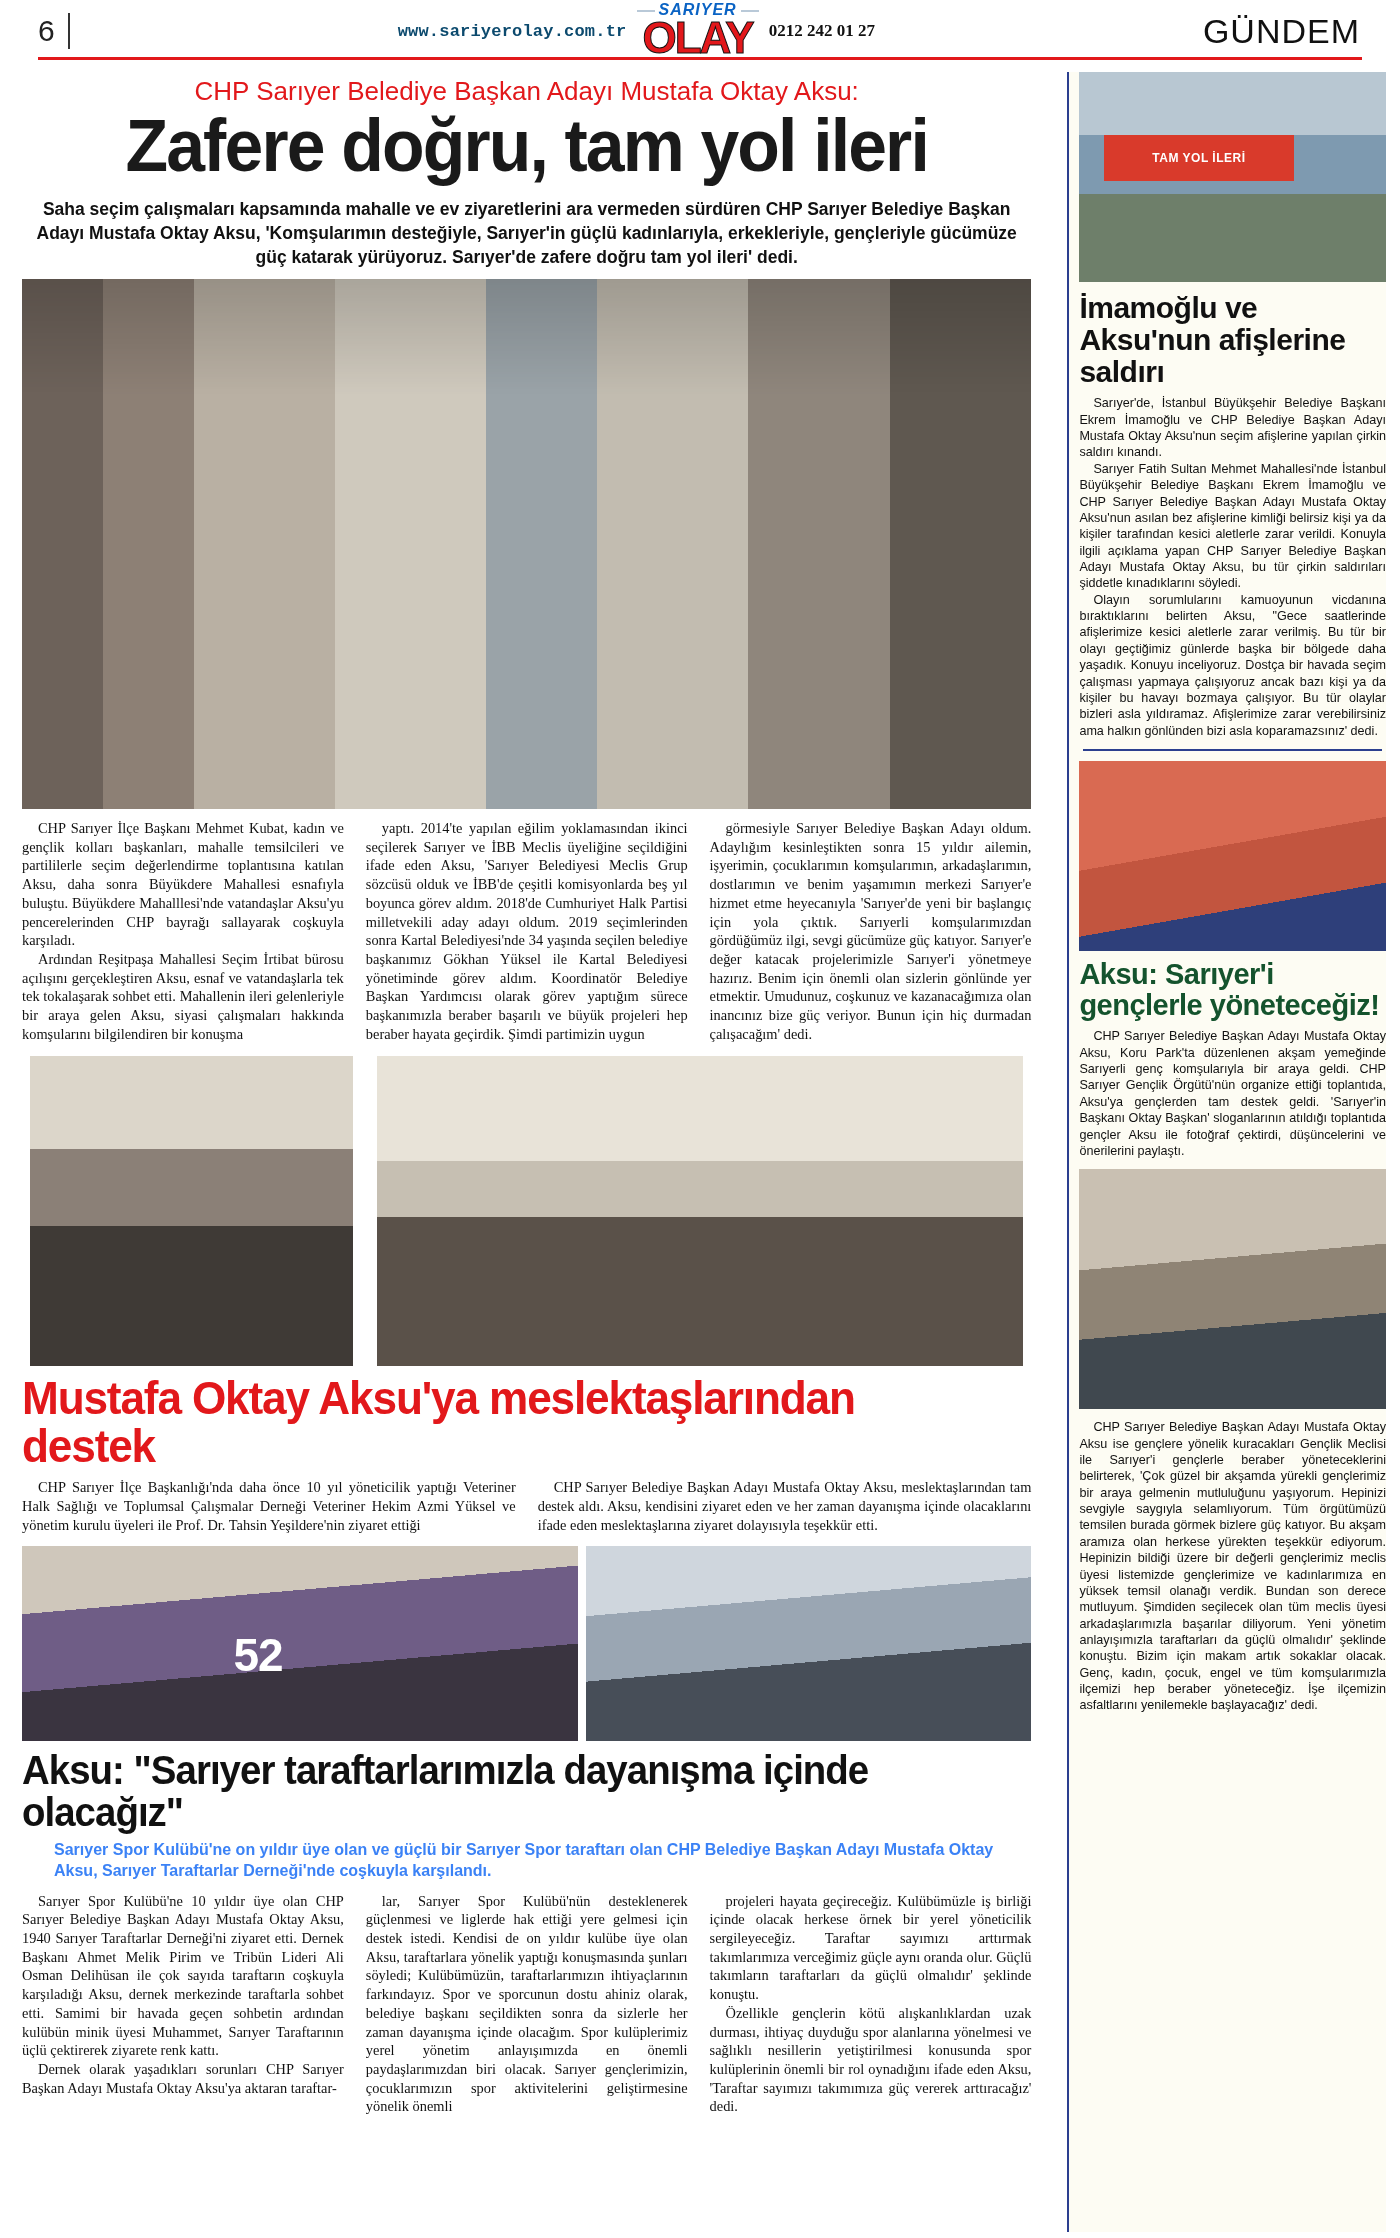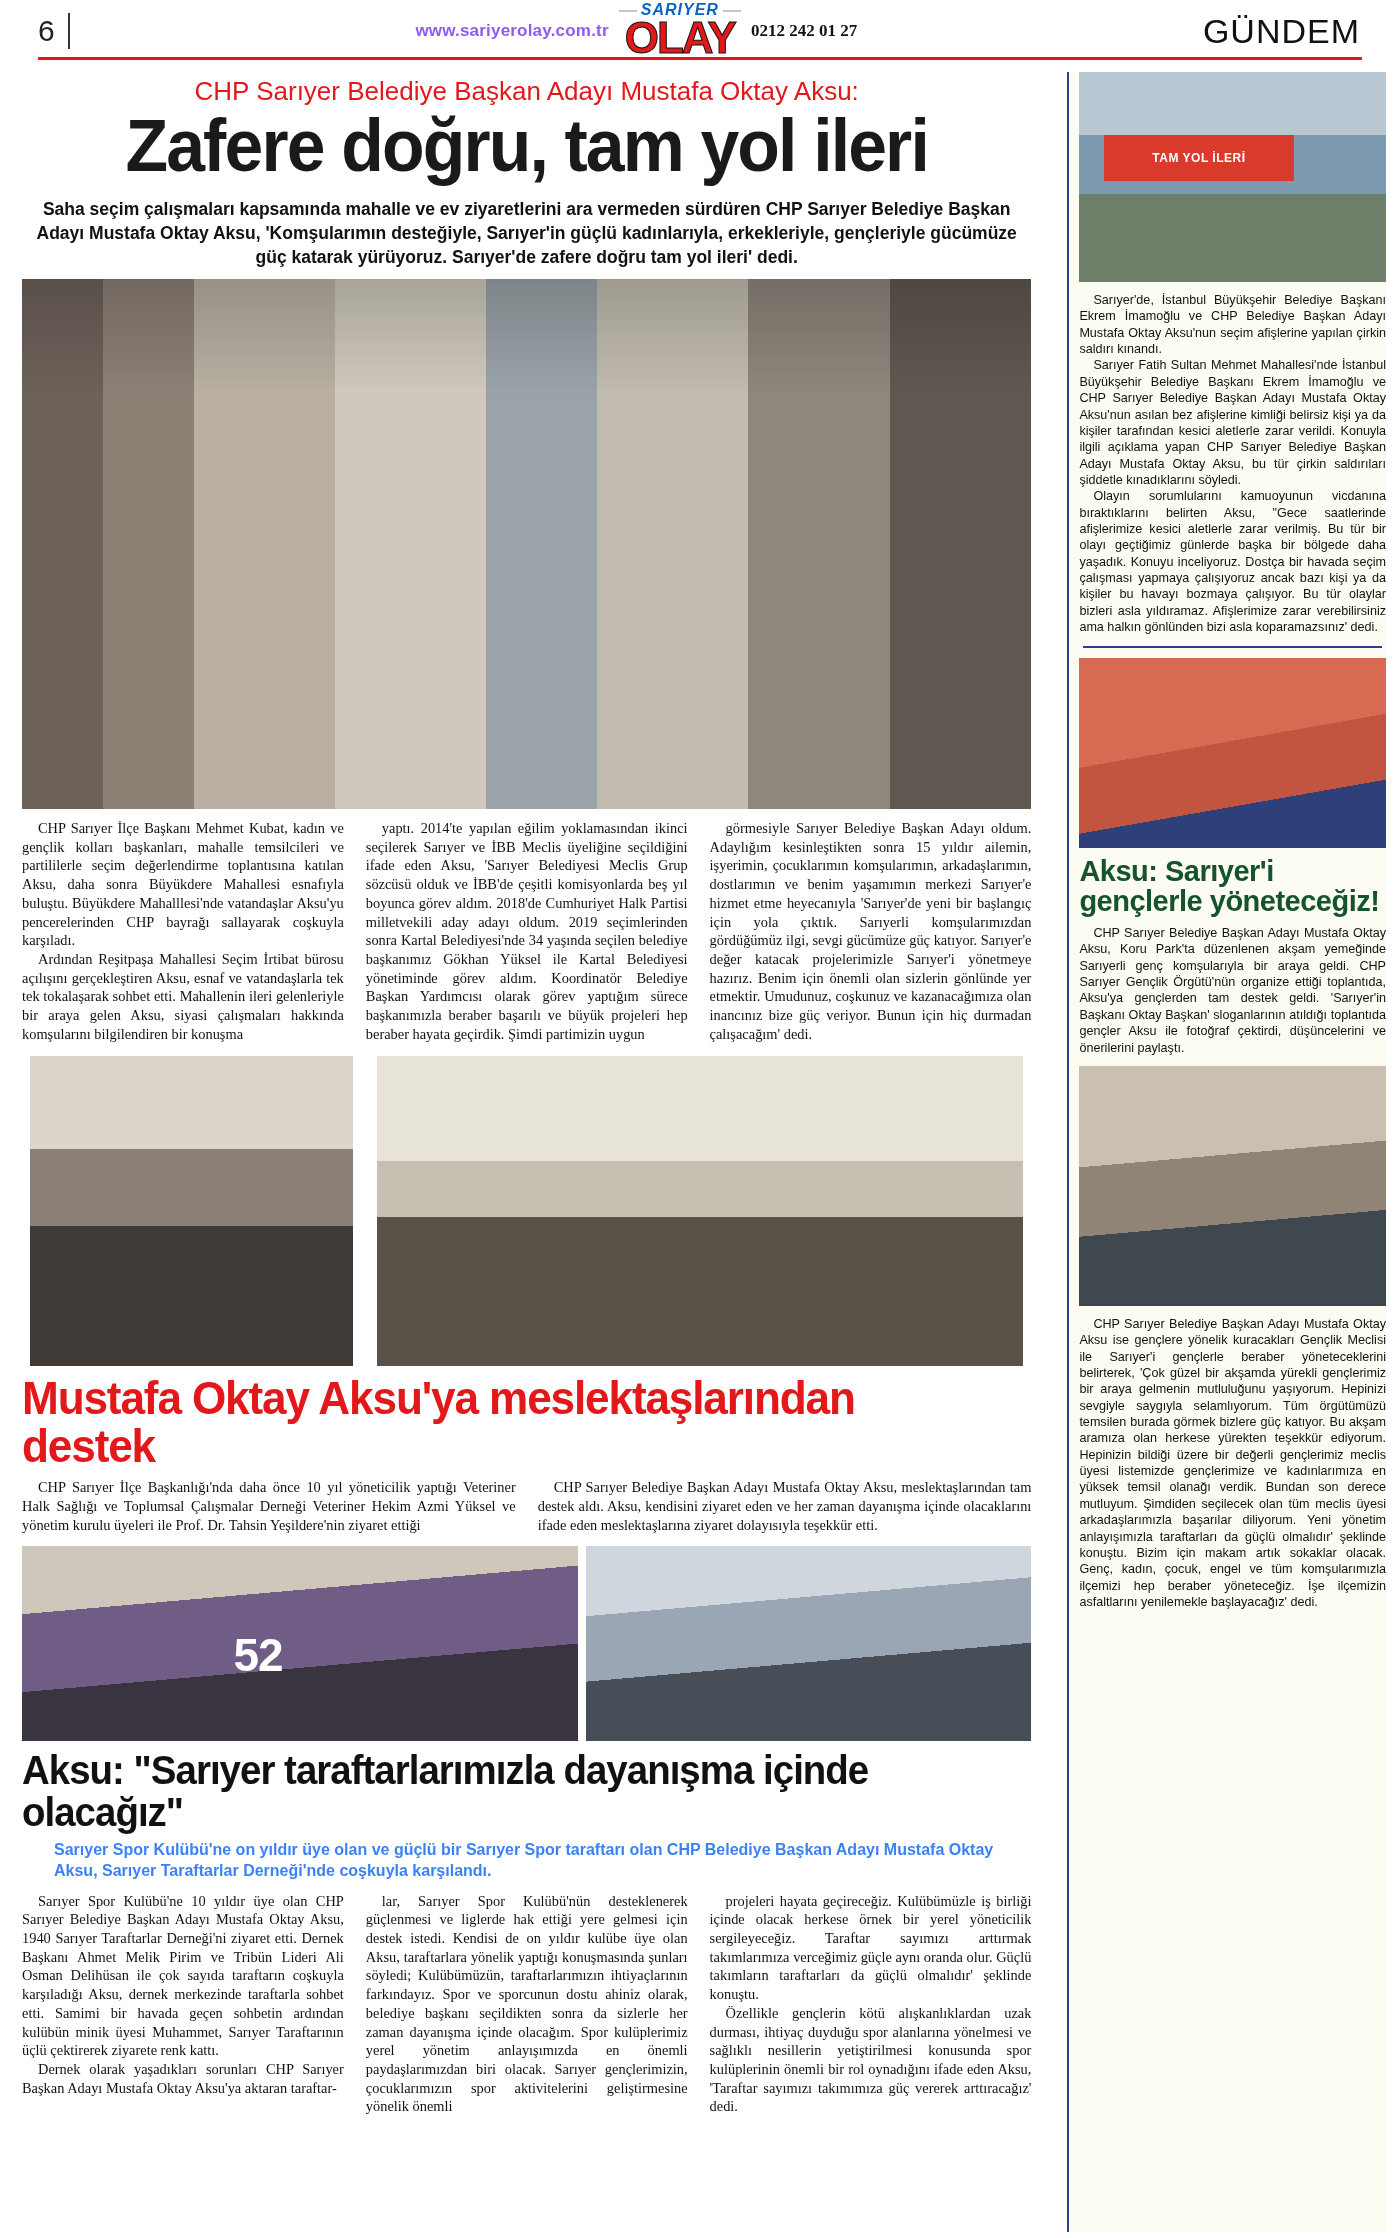--- a/index.html
+++ b/index.html
@@ -11,22 +11,22 @@
     position: relative;
   }
   .page { width: 1400px; height: 2238px; position: relative; padding: 0 14px; }
 
   
   .masthead { height: 62px; position: relative; display: flex; align-items: center; }
   .folio { font-family: "Liberation Sans", sans-serif; font-size: 30px; color: #222;
            padding-left: 24px; padding-right: 14px; letter-spacing: -1px; }
   .folio-rule { width: 2px; height: 36px; background: #333; }
   .mast-center { flex: 1; display: flex; align-items: center; justify-content: center; gap: 10px; }
-  .site-url { font-family: Liberation Sans, sans-serif; font-weight: bold; font-size: 17px;
-              color: #8b5cf6; letter-spacing: .2px; }
+  .site-url { font-family: Liberation Mono, monospace; font-weight: bold; font-size: 17px;
+              color: #0c4a6e; letter-spacing: .2px; }
   .logo-block { position: relative; text-align: center; line-height: 1; padding: 0 6px; }
   .logo-top { font-family: "Liberation Sans", sans-serif; font-weight: bold; font-size: 16px;
               color: #0a63c4; letter-spacing: 1px; display: inline-block; position: relative; font-style: italic; }
   .logo-top:before, .logo-top:after {
      content:""; position:absolute; top: 50%; width: 18px; height: 2px; background:#b9c9d8; }
   .logo-top:before { left: -22px; } .logo-top:after { right: -22px; }
   .logo-main { font-family: "Liberation Sans", sans-serif; font-weight: bold; font-size: 44px;
                color: #e2181b; letter-spacing: -2px; -webkit-text-stroke: 1px #111;
                margin-top: -2px; }
   .phone { font-family: "Liberation Serif", serif; font-weight: bold; font-size: 17px; color:#111; }
@@ -211,20 +211,21 @@
 
     <div class="col-side">
 
       <div class="photo side-photo ph-poster" style="position:relative;">
         <div style="position:absolute; left:8%; top:30%; width:62%; height:22%;
                     background:#d93a2b; display:flex; align-items:center; justify-content:center;
                     font-family:'Liberation Sans',sans-serif; font-weight:bold; font-size:12px;
                     color:#ffffff; letter-spacing:.5px;">TAM YOL İLERİ</div>
       </div>
 
+      <div class="side-head">İmamoğlu ve Aksu'nun afişlerine saldırı</div>
 
       <div class="side-body">
         <p>Sarıyer'de, İstanbul Büyükşehir Belediye Başkanı Ekrem İmamoğlu ve CHP Belediye Başkan Adayı Mustafa Oktay Aksu'nun seçim afişlerine yapılan çirkin saldırı kınandı.</p>
         <p>Sarıyer Fatih Sultan Mehmet Mahallesi'nde İstanbul Büyükşehir Belediye Başkanı Ekrem İmamoğlu ve CHP Sarıyer Belediye Başkan Adayı Mustafa Oktay Aksu'nun asılan bez afişlerine kimliği belirsiz kişi ya da kişiler tarafından kesici aletlerle zarar verildi. Konuyla ilgili açıklama yapan CHP Sarıyer Belediye Başkan Adayı Mustafa Oktay Aksu, bu tür çirkin saldırıları şiddetle kınadıklarını söyledi.</p>
         <p>Olayın sorumlularını kamuoyunun vicdanına bıraktıklarını belirten Aksu, "Gece saatlerinde afişlerimize kesici aletlerle zarar verilmiş. Bu tür bir olayı geçtiğimiz günlerde başka bir bölgede daha yaşadık. Konuyu inceliyoruz. Dostça bir havada seçim çalışması yapmaya çalışıyoruz ancak bazı kişi ya da kişiler bu havayı bozmaya çalışıyor. Bu tür olaylar bizleri asla yıldıramaz. Afişlerimize zarar verebilirsiniz ama halkın gönlünden bizi asla koparamazsınız' dedi.</p>
       </div>
 
       <div class="side-rule"></div>
 
       <div class="photo side-photo-2 ph-speech"></div>

